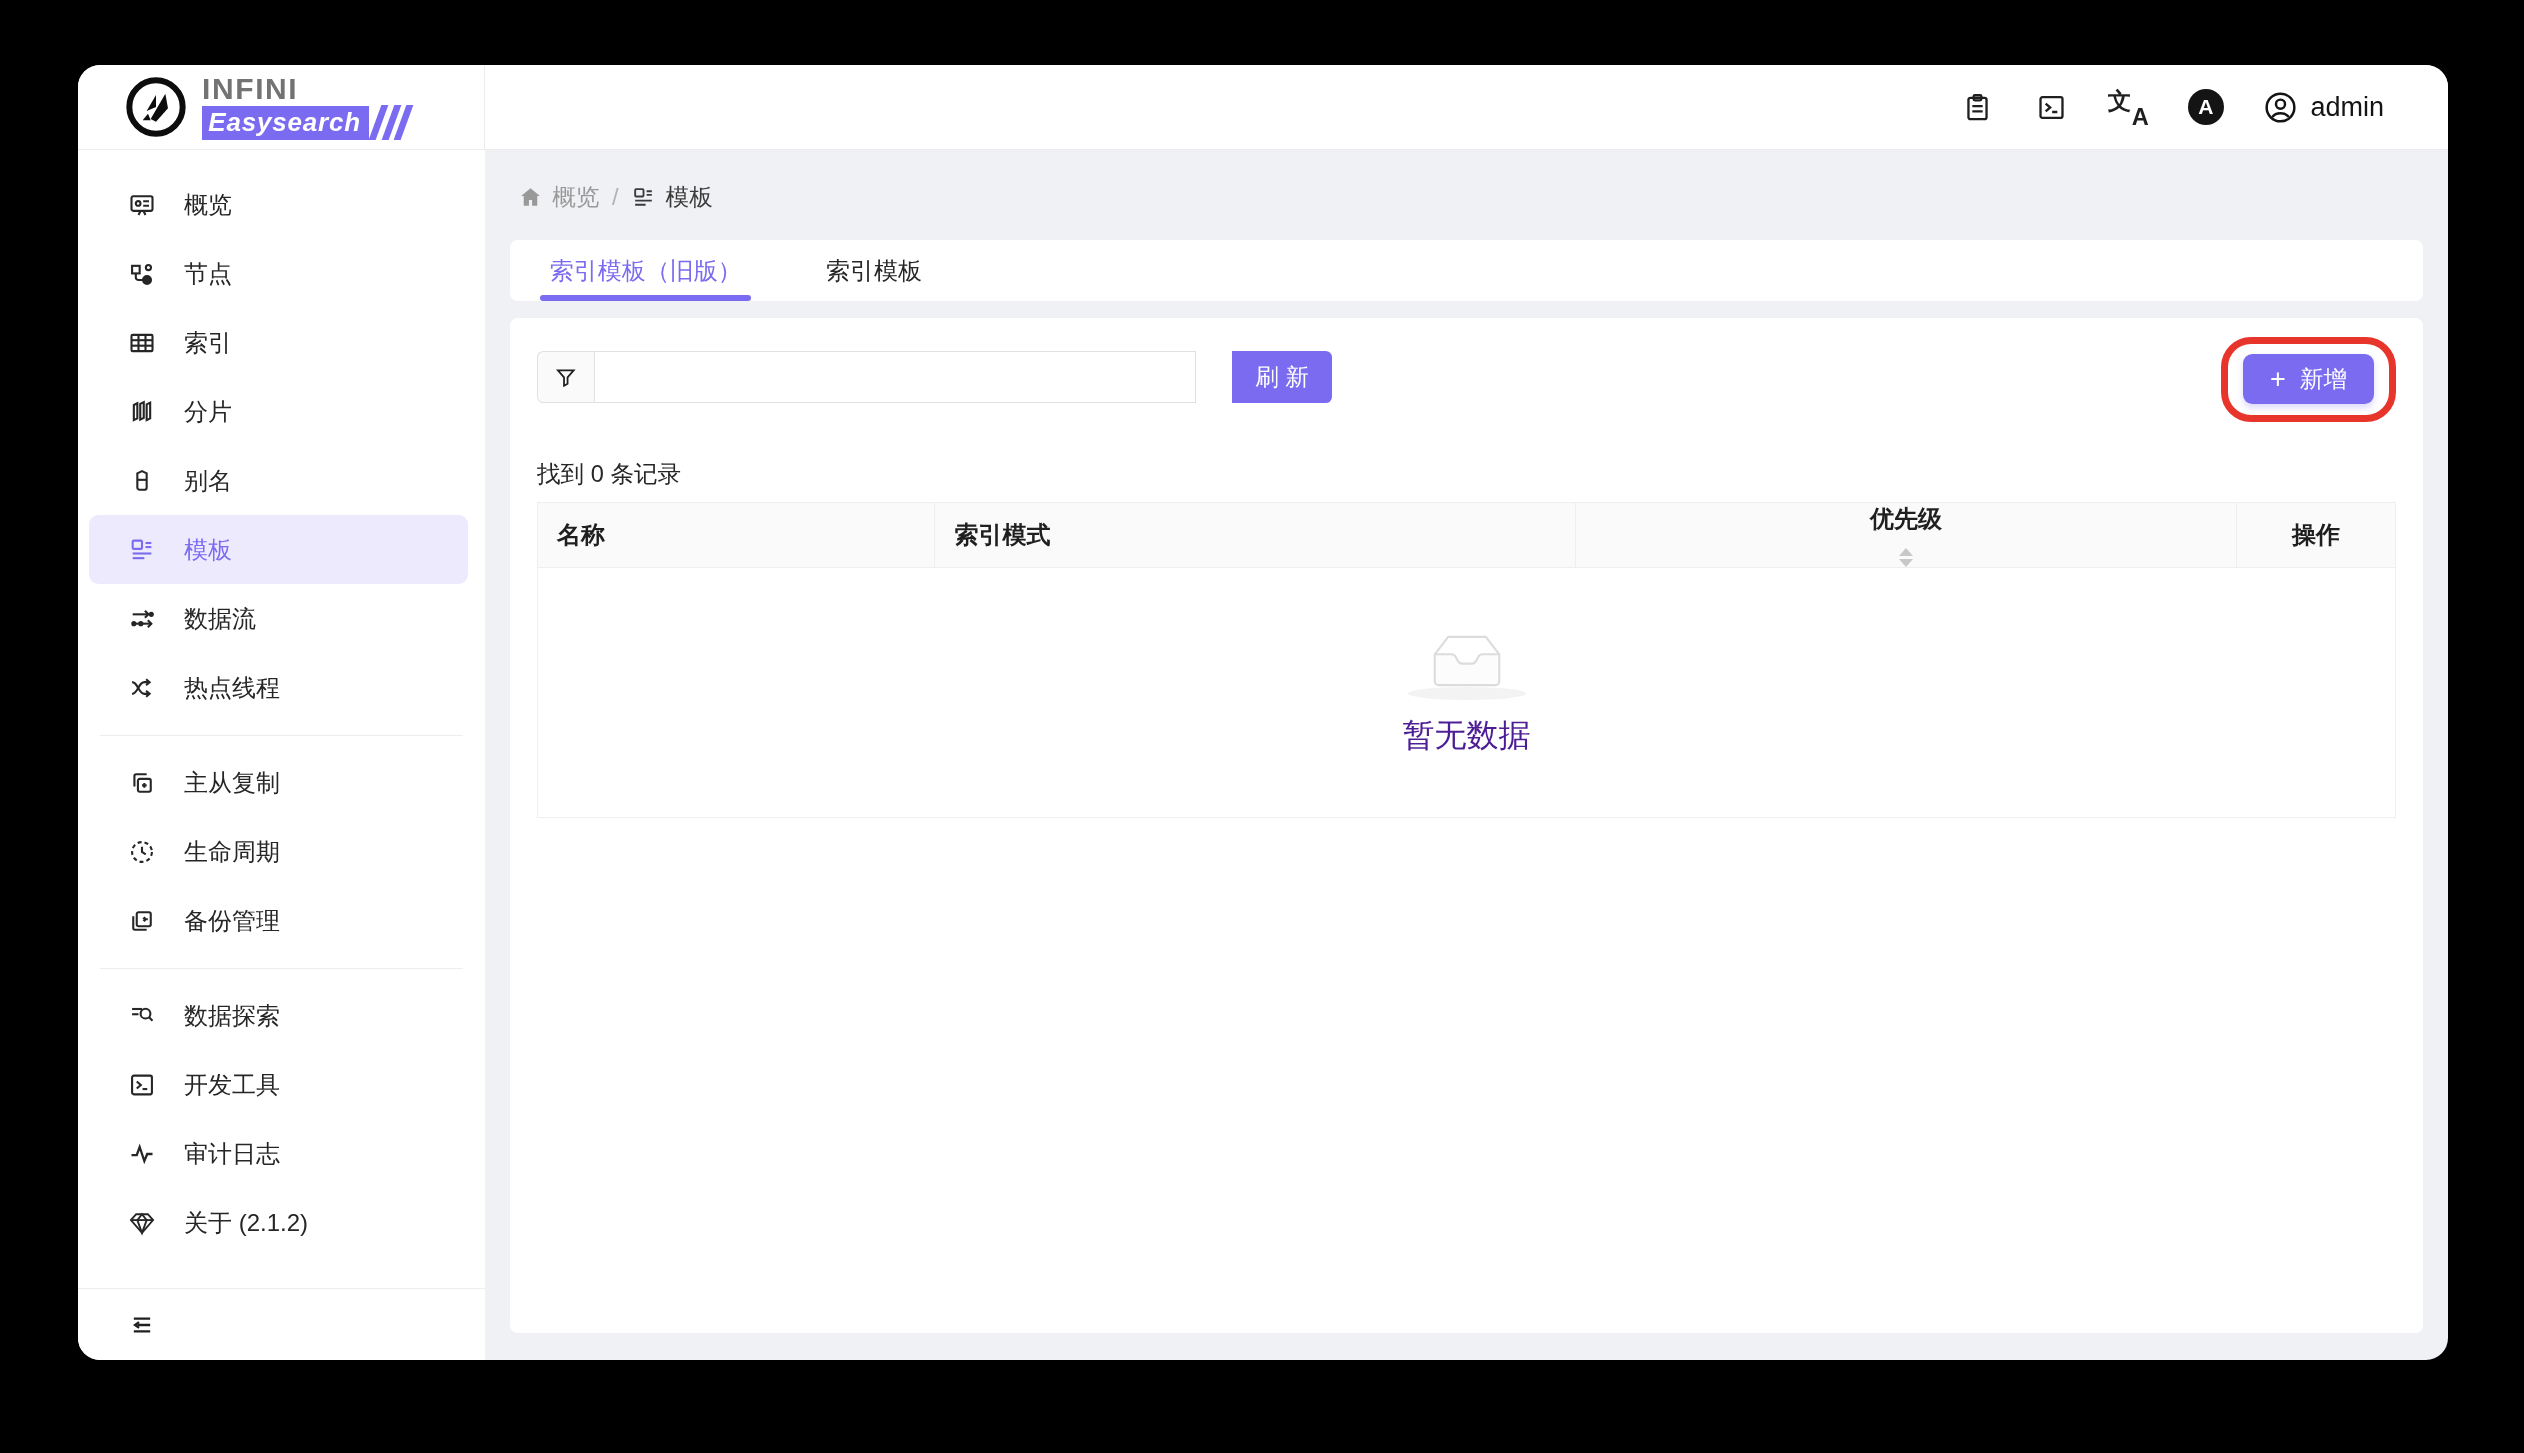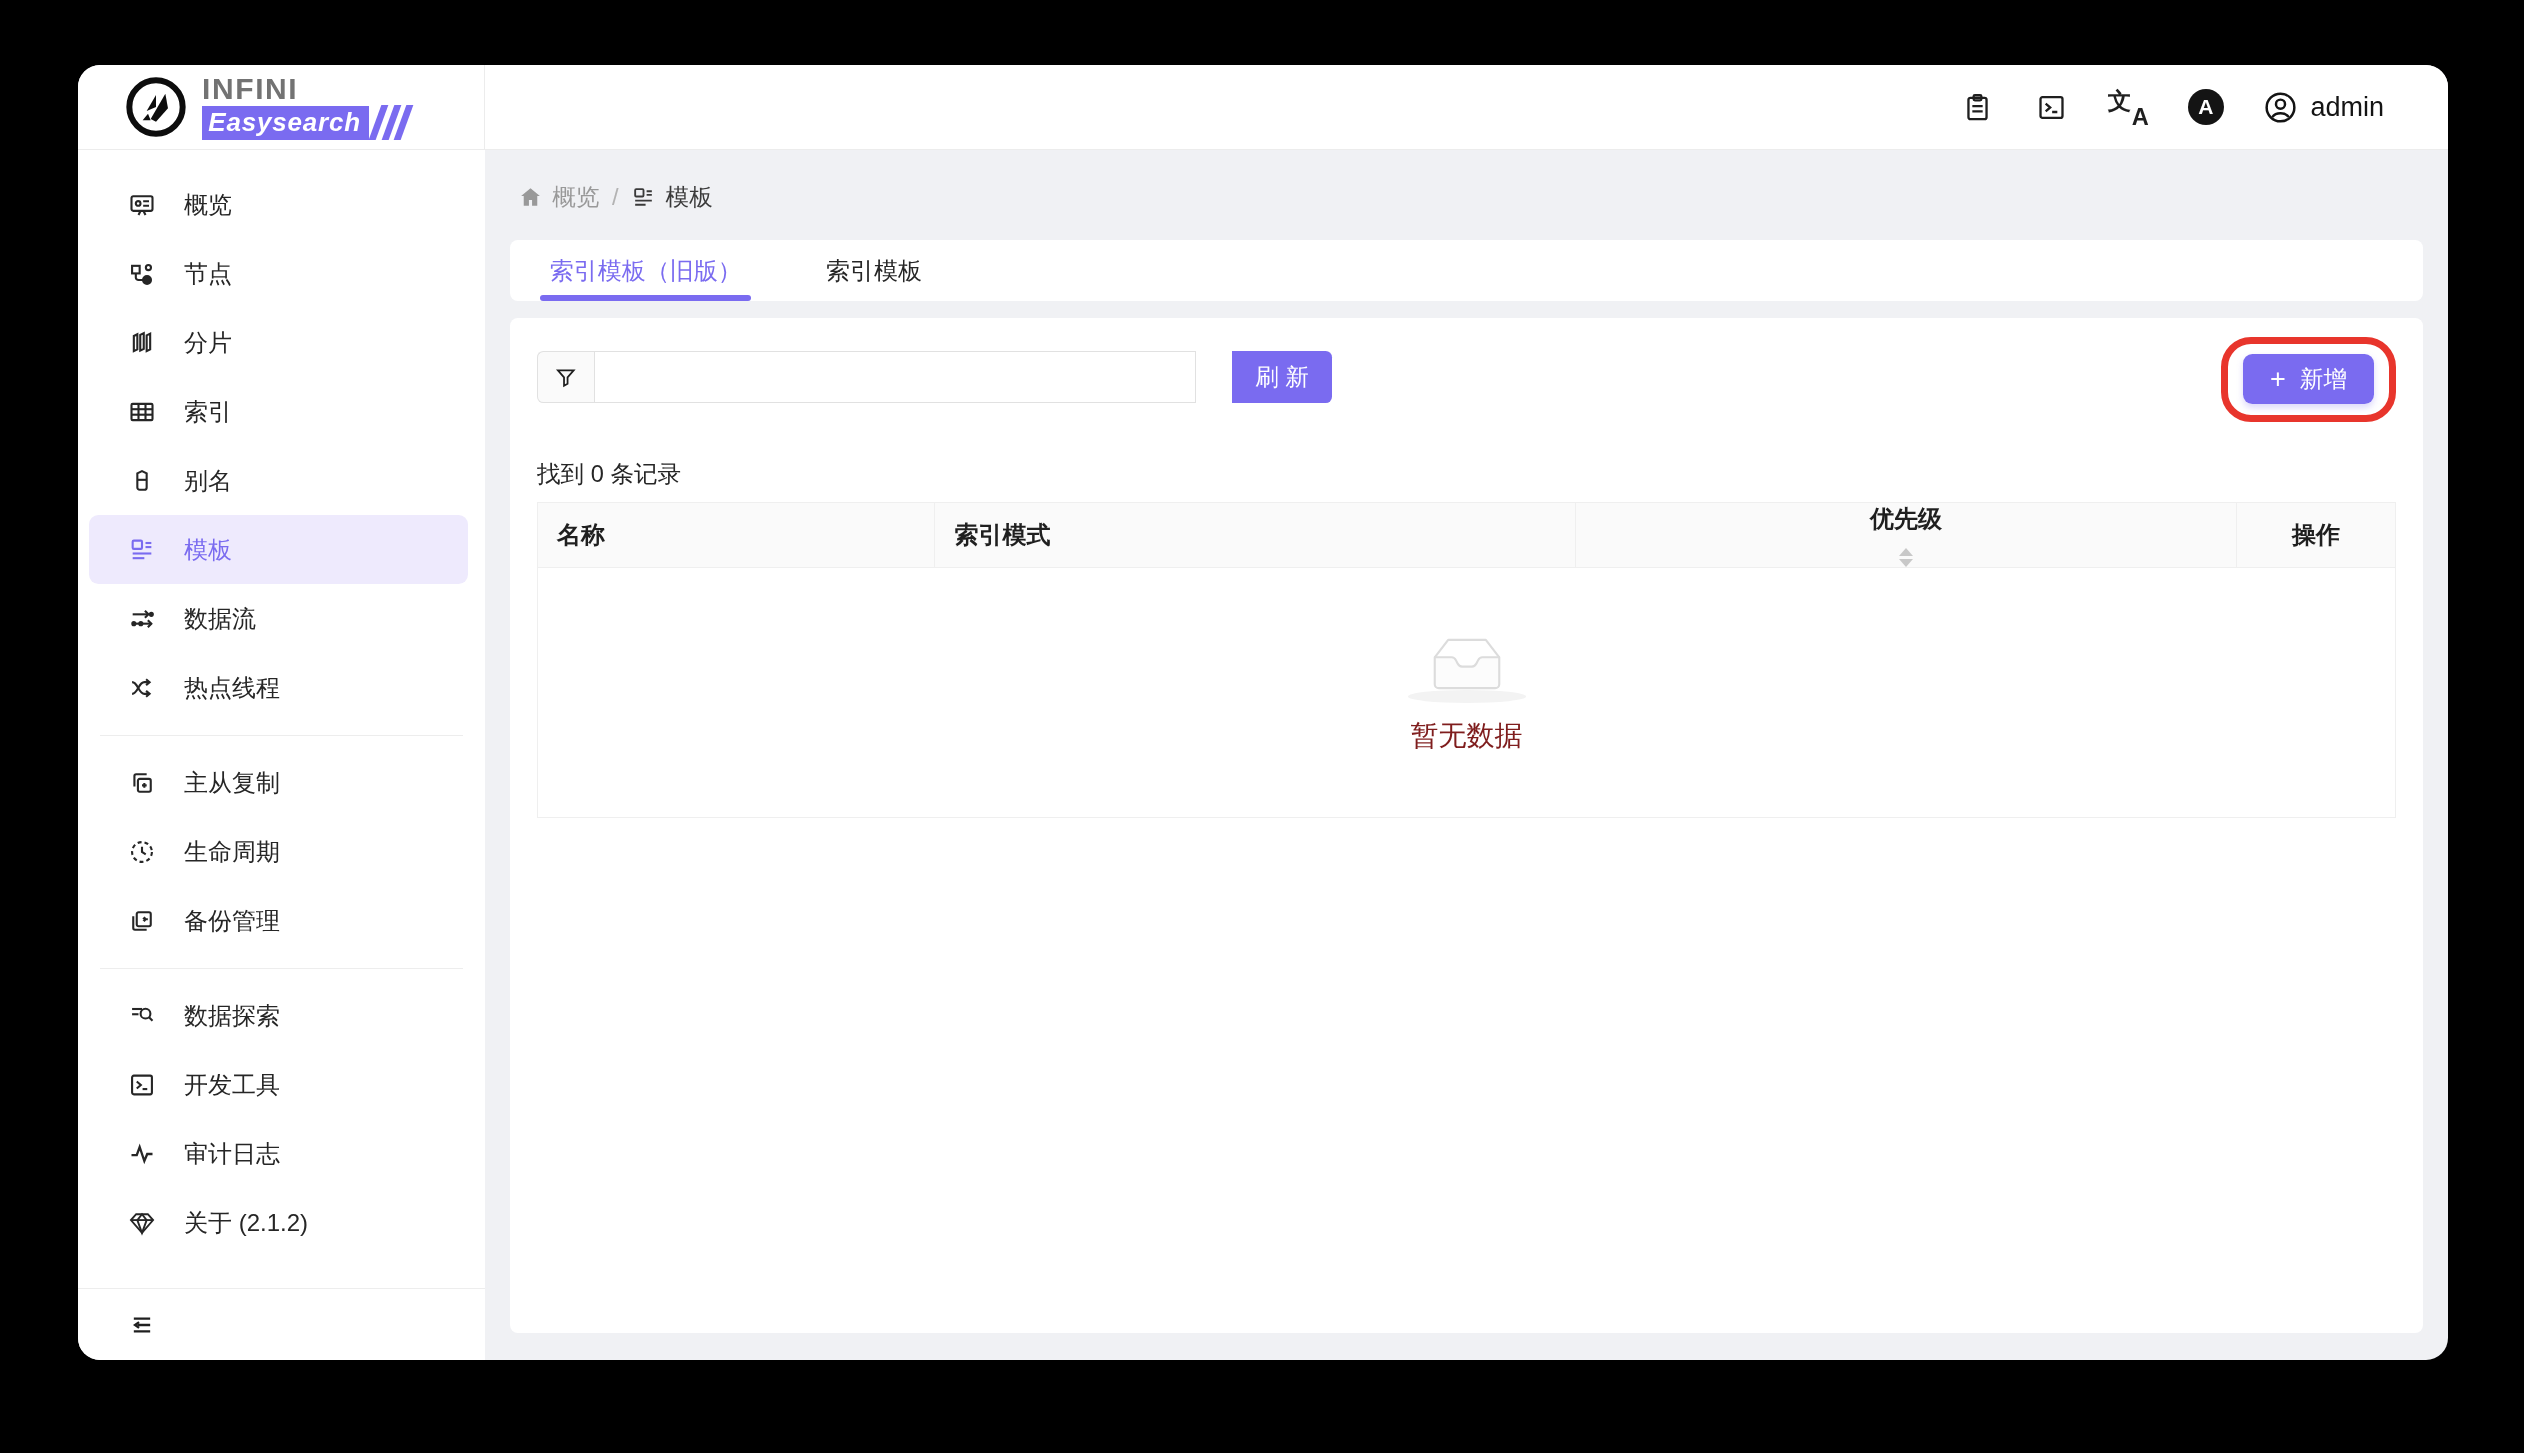--- a/index.html
+++ b/index.html
@@ -102,21 +102,21 @@
   .th-priority { width: 35.6%; justify-content: space-between; cursor: pointer; flex-direction: column; }
   .th-actions { width: 8.5%; justify-content: center; }
   .sorter { display: flex; flex-direction: column; gap: 3.1px; align-items: center; }
   .sorter i { width: 0; height: 0; border-left: 7px solid transparent; border-right: 7px solid transparent; }
   .sorter .up { border-bottom: 8.6px solid #c8c8c8; }
   .sorter .down { border-top: 8.6px solid #c8c8c8; }
 
   .tbody-empty { height: 250px; border-top: 0.8px solid #efefef; display: flex; flex-direction: column;
     align-items: center; justify-content: center; }
   .empty-shadow { width: 118px; height: 12.6px; border-radius: 50%; background: #f3f3f3; margin-top: -7.9px; }
-  .empty-text { margin-top: 14px; font-size: 28px; color: #7f1d1d; }
+  .empty-text { margin-top: 14px; font-size: 32px; color: #4c1d95; }
 </style>
 </head>
 <body>
 
 <div class="window">
 
   <div class="app-header">
     <div class="logo-area">
       <svg class="logo-mark" viewBox="0 0 48 48" fill="none">
         <circle cx="24" cy="24" r="20" stroke="#0d0d0d" stroke-width="4.5"></circle>
@@ -188,35 +188,35 @@
         <svg viewBox="0 0 24 24" fill="none" stroke="currentColor" stroke-width="1.8">
           <rect x="3.5" y="5" width="6.5" height="6.5"></rect>
             <circle cx="17.5" cy="6.5" r="2.2"></circle>
           <path d="M6.7 11.5 v3.4 a2.3 2.3 0 0 0 2.3 2.3 h4"></path>
           <circle cx="16.3" cy="17.2" r="3.4" fill="currentColor"></circle>
         </svg>
         <span>节点</span>
       </div>
       <div class="nav-item">
         <svg viewBox="0 0 24 24" fill="none" stroke="currentColor" stroke-width="1.8">
-          <path d="M5 6 l3 -1.5 v13 L5 19 z"></path>
-            <path d="M10.5 5 l3 -1.5 v13.5 l-3 1.5 z"></path>
-            <path d="M16 4.5 l3 -1.5 v13.5 l-3 1.5 z" transform="translate(0,1)"></path>
-        </svg>
-        <span>分片</span>
-      </div>
-      <div class="nav-item">
-        <svg viewBox="0 0 24 24" fill="none" stroke="currentColor" stroke-width="1.8">
           <rect x="3" y="5" width="18" height="14" rx="1"></rect>
           <line x1="3" y1="9.6" x2="21" y2="9.6"></line>
             <line x1="3" y1="14.3" x2="21" y2="14.3"></line>
           <line x1="9" y1="5" x2="9" y2="19"></line>
             <line x1="15" y1="5" x2="15" y2="19"></line>
         </svg>
         <span>索引</span>
+      </div>
+      <div class="nav-item">
+        <svg viewBox="0 0 24 24" fill="none" stroke="currentColor" stroke-width="1.8">
+          <path d="M5 6 l3 -1.5 v13 L5 19 z"></path>
+            <path d="M10.5 5 l3 -1.5 v13.5 l-3 1.5 z"></path>
+            <path d="M16 4.5 l3 -1.5 v13.5 l-3 1.5 z" transform="translate(0,1)"></path>
+        </svg>
+        <span>分片</span>
       </div>
       <div class="nav-item">
         <svg viewBox="0 0 24 24" fill="none" stroke="currentColor" stroke-width="1.8">
           <path d="M8 5.5 L12 3.5 L16 5.5 V17.5 a2 2 0 0 1 -2 2 h-4 a2 2 0 0 1 -2 -2 z"></path>
           <line x1="8" y1="11" x2="16" y2="11"></line>
         </svg>
         <span>别名</span>
       </div>
       <div class="nav-item active">
         <svg viewBox="0 0 24 24" fill="none" stroke="currentColor" stroke-width="1.8">

